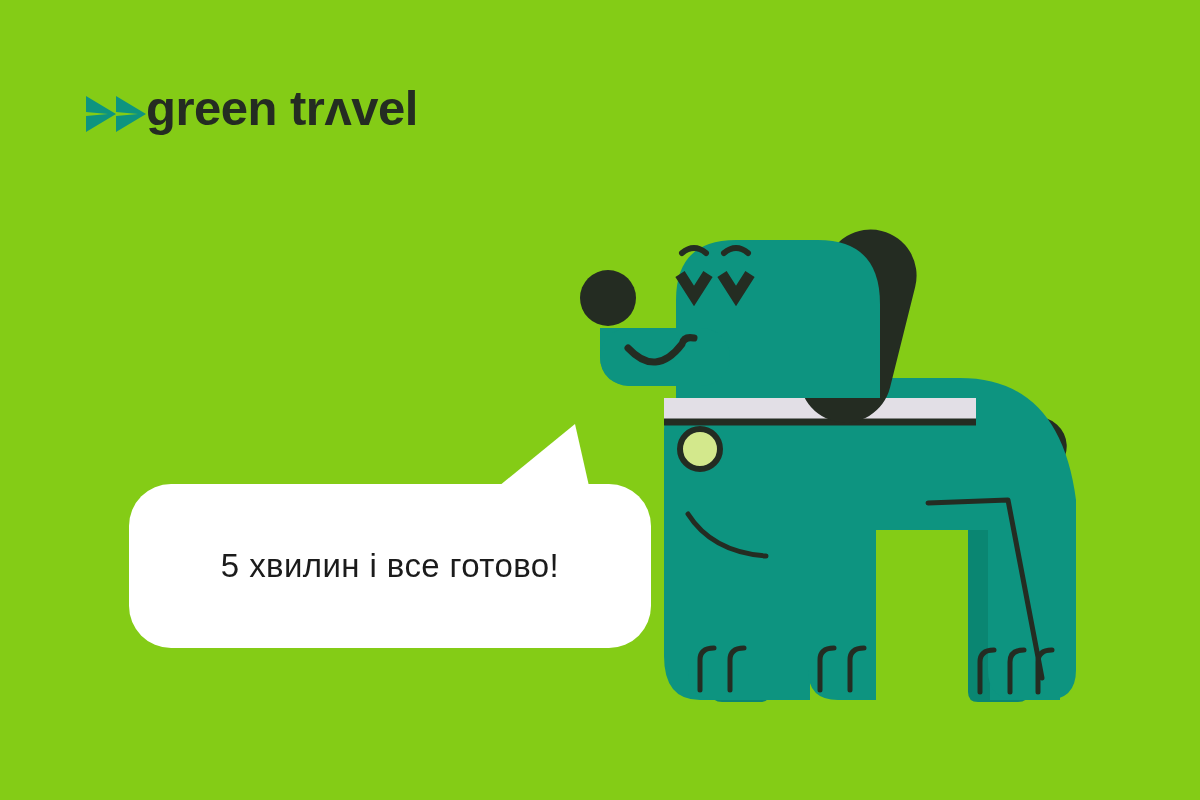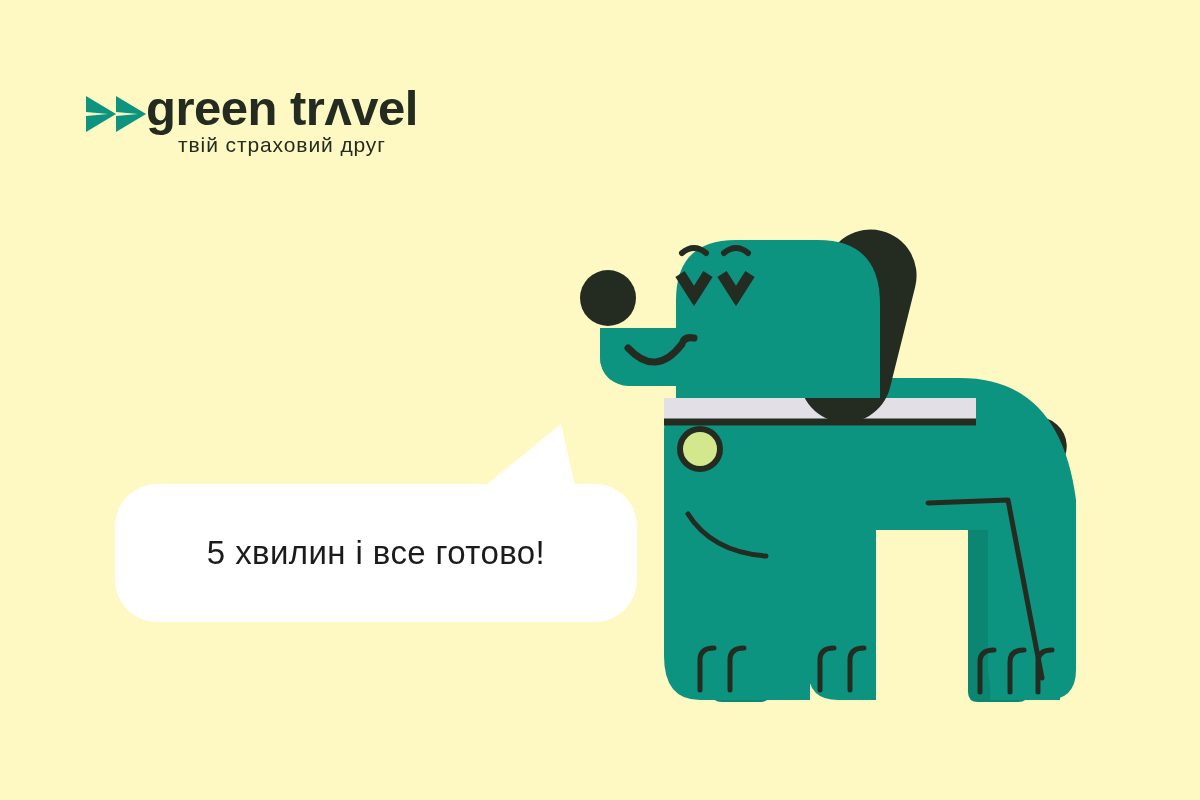--- a/index.html
+++ b/index.html
@@ -5,21 +5,21 @@
   html, body {
     margin: 0;
     padding: 0;
     background: #ffffff;
   }
   #canvas {
     position: relative;
     width: 1200px;
     height: 800px;
     overflow: hidden;
-    background: #fef9c3;
+    background: #84cc16;
     font-family: "Liberation Sans", sans-serif;
   }
 
   
   #logo-block {
     position: absolute;
     left: 86px;
     top: 86px;
     width: 420px;
     height: 80px;
@@ -61,24 +61,24 @@
     font-size: 58px;
     line-height: 1.22;
     font-weight: 700;
     letter-spacing: -0.5px;
     color: #242c22;
   }
 
   
   #speech-bubble {
     position: absolute;
-    left: 115px;
+    left: 129px;
     top: 484px;
     width: 522px;
-    height: 138px;
+    height: 164px;
   }
   #bubble-body {
     position: absolute;
     left: 0;
     top: 0;
     width: 100%;
     height: 100%;
     background: #ffffff;
     border-radius: 42px;
   }
@@ -121,21 +121,20 @@
 <div id="canvas">
 
   <div id="logo-block">
     <span id="chevrons-icon">
       <svg width="66" height="40" viewBox="0 0 66 40" xmlns="http://www.w3.org/2000/svg">
         <path d="M0 2 L0 18 L22 20 L0 22 L0 38 L30 20 Z" fill="#0d9480"></path>
         <path d="M30 2 L30 18 L52 20 L30 22 L30 38 L60 20 Z" fill="#0d9480"></path>
       </svg>
     </span>
     <div id="logo-wordmark">green trʌvel</div>
-    <div id="logo-tagline">твій страховий друг</div>
   </div>
 
 
   <div id="speech-bubble">
     <div id="bubble-body"></div>
     <span id="bubble-tail-icon">
       <svg width="90" height="62" viewBox="0 0 90 62" xmlns="http://www.w3.org/2000/svg">
         <path d="M76 0 L90 62 L0 62 Z" fill="#ffffff"></path>
       </svg>
     </span>

